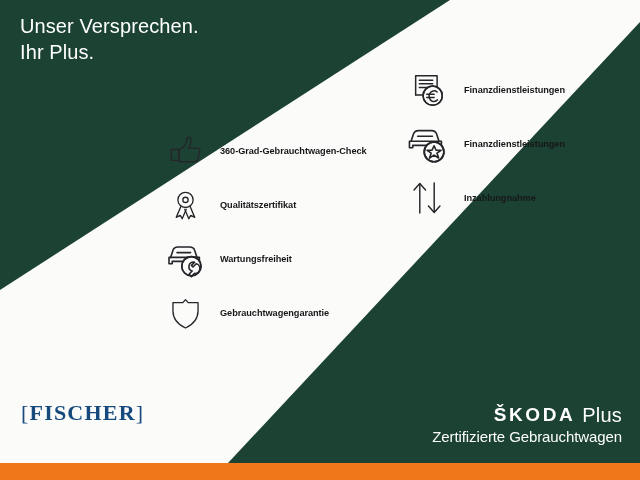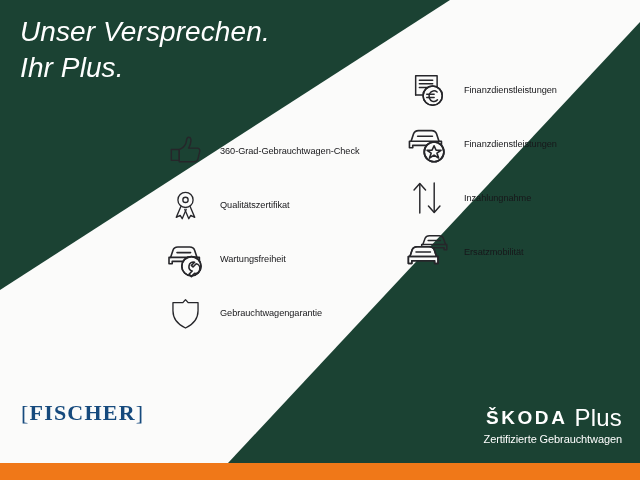--- a/index.html
+++ b/index.html
@@ -23,25 +23,24 @@
   
   .header-text {
     position: absolute;
     left: 20px;
     top: 14px;
     color: #ffffff;
     line-height: 1.28;
     z-index: 5;
   }
   .header-line {
-    font-size: 28px;
+    font-size: 20px;
     font-weight: 400;
     letter-spacing: 0.1px;
     white-space: nowrap;
-    font-style: italic;
   }
 
   
   .col {
     position: absolute;
     z-index: 4;
   }
   .col-left  { left: 156px; top: 124px; }
   .col-right { left: 398px; top: 63px; }
 
@@ -61,21 +60,21 @@
   .feat-icon svg {
     display: block;
     stroke: #26262a;
     fill: none;
     stroke-width: 4;
     stroke-linecap: round;
     stroke-linejoin: round;
   }
   .feat-label {
     font-size: 9.2px;
-    font-weight: normal;
+    font-weight: bold;
     color: #17171a;
     letter-spacing: -0.05px;
     white-space: nowrap;
     margin-left: 6px;
   }
   .col-right .feat-label { margin-left: 8px; }
 
   
   .fischer-logo {
     position: absolute;
@@ -94,36 +93,36 @@
   .skoda-block {
     position: absolute;
     right: 18px;
     top: 404px;
     z-index: 6;
     text-align: right;
     color: #ffffff;
   }
   .skoda-row {
     display: flex;
-    align-items: center;
+    align-items: flex-start;
     justify-content: flex-end;
     gap: 7px;
   }
   .skoda-word {
     font-size: 19px;
     font-weight: bold;
     letter-spacing: 2.6px;
   }
   .skoda-plus {
-    font-size: 24px;
+    font-size: 20px;
     font-weight: 400;
     letter-spacing: 0.2px;
   }
   .skoda-tag {
-    font-size: 11px;
+    font-size: 15px;
     font-weight: 400;
     letter-spacing: -0.1px;
     margin-top: 1px;
     white-space: nowrap;
   }
 </style>
 </head>
 <body>
 
 <div id="page">
@@ -239,37 +238,20 @@
           <line x1="30" y1="92" x2="30" y2="12"></line>
           <polyline points="14,28 30,10 46,28"></polyline>
           <line x1="70" y1="8" x2="70" y2="88"></line>
           <polyline points="54,72 70,90 86,72"></polyline>
         </svg>
       </span>
       <span class="feat-label">Inzahlungnahme</span>
     </div>
 
 
-    <div class="feat">
-      <span class="feat-icon">
-        <svg viewBox="0 0 110 100" width="42" height="38">
-
-          <path d="M44 30 L50 14 C52 9 56 7 61 7 L87 7 C92 7 96 9 98 14 L104 30"></path>
-          <path d="M41 30 L107 30 L107 44 L100 44 L100 39 L48 39 L48 44 L41 44 Z"></path>
-          <line x1="58" y1="20" x2="90" y2="20"></line>
-
-          <path d="M10 62 L16 44 C18 38 23 36 29 36 L61 36 C67 36 72 38 74 44 L80 62" fill="#fbfbfa"></path>
-          <path d="M10 62 L16 44 C18 38 23 36 29 36 L61 36 C67 36 72 38 74 44 L80 62"></path>
-          <path d="M6 62 L84 62 L84 80 L75 80 L75 73 L15 73 L15 80 L6 80 Z" fill="#fbfbfa"></path>
-          <path d="M6 62 L84 62 L84 80 L75 80 L75 73 L15 73 L15 80 L6 80 Z"></path>
-          <line x1="26" y1="50" x2="64" y2="50"></line>
-        </svg>
-      </span>
-      <span class="feat-label">Ersatzmobilität</span>
-    </div>
 
   </div>
 
   <div class="fischer-logo"><span class="fischer-bracket">[</span><span>FISCHER</span><span class="fischer-bracket">]</span></div>
 
   <div class="skoda-block">
     <div class="skoda-row">
       <span class="skoda-word">ŠKODA</span>
       <span class="skoda-plus">Plus</span>
     </div>

